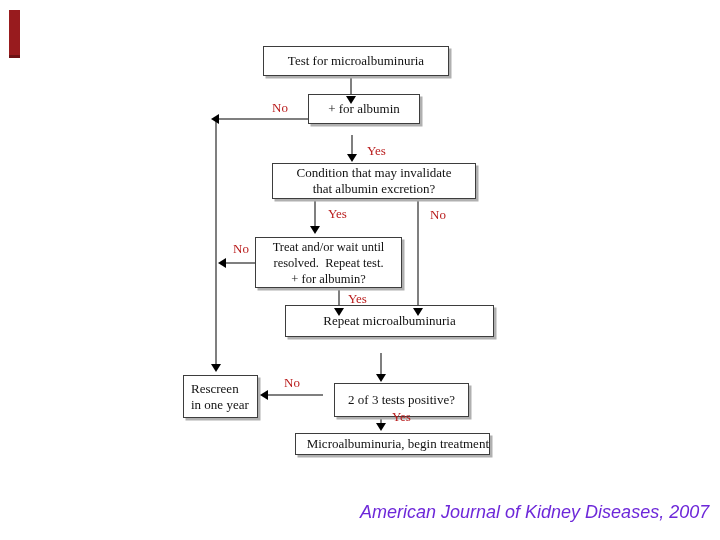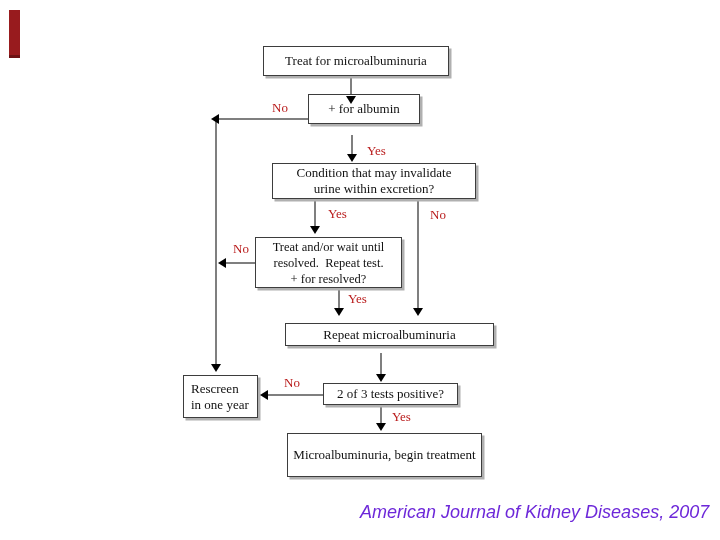--- a/index.html
+++ b/index.html
@@ -32,25 +32,25 @@
     text-align: center;
     font-size: 13px;
     line-height: 16px;
     z-index: 2;
   }
   .node span { display: block; }
   .node-test        { left: 263px; top: 46px;  width: 186px; height: 30px; }
   .node-albumin     { left: 308px; top: 94px; width: 112px; height: 30px; }
   .node-condition   { left: 272px; top: 163px; width: 204px; height: 36px; }
   .node-treat       { left: 255px; top: 237px; width: 147px; height: 51px; font-size: 12.5px; }
-  .node-repeat      { left: 285px; top: 323px; width: 209px; height: 23px; }
+  .node-repeat      { left: 285px; top: 305px; width: 209px; height: 32px; }
   .node-rescreen    { left: 183px; top: 375px; width: 75px;  height: 43px;
                       align-items: flex-start; text-align: left; padding-left: 7px; }
-  .node-twoofthree  { left: 323px; top: 383px; width: 135px; height: 22px; }
-  .node-treatment   { left: 287px; top: 433px; width: 195px; height: 44px; }
+  .node-twoofthree  { left: 334px; top: 383px; width: 135px; height: 34px; }
+  .node-treatment   { left: 295px; top: 433px; width: 195px; height: 22px; align-items: flex-end; }
   .vline, .hline { position: absolute; background: #7f7f7f; z-index: 1; }
   .vline { width: 2px; }
   .hline { height: 2px; }
   .arr { position: absolute; width: 0; height: 0; z-index: 3; }
   .arr-down {
     border-left: 5px solid transparent;
     border-right: 5px solid transparent;
     border-top: 8px solid #000000;
   }
   .arr-left {
@@ -100,36 +100,36 @@
   <div class="arr arr-down" style="left:310px; top:226px;"></div>
   <div class="arr arr-left" style="left:218px; top:258px;"></div>
   <div class="arr arr-down" style="left:334px; top:308px;"></div>
   <div class="arr arr-down" style="left:413px; top:308px;"></div>
   <div class="arr arr-down" style="left:211px; top:364px;"></div>
   <div class="arr arr-down" style="left:376px; top:374px;"></div>
   <div class="arr arr-left" style="left:260px; top:390px;"></div>
   <div class="arr arr-down" style="left:376px; top:423px;"></div>
 
   <div class="node node-test">
-    <span>Treat for microalbuminuria</span>
+    <span>Test for microalbuminuria</span>
   </div>
 
   <div class="node node-albumin">
     <span>+ for albumin</span>
   </div>
 
   <div class="node node-condition">
     <span>Condition that may invalidate</span>
-    <span>urine within excretion?</span>
+    <span>that albumin excretion?</span>
   </div>
 
   <div class="node node-treat">
     <span>Treat and/or wait until</span>
     <span>resolved.&nbsp; Repeat test.</span>
-    <span>+ for resolved?</span>
+    <span>+ for albumin?</span>
   </div>
 
   <div class="node node-repeat">
     <span>Repeat microalbuminuria</span>
   </div>
 
   <div class="node node-rescreen">
     <span>Rescreen</span>
     <span>in one year</span>
   </div>

